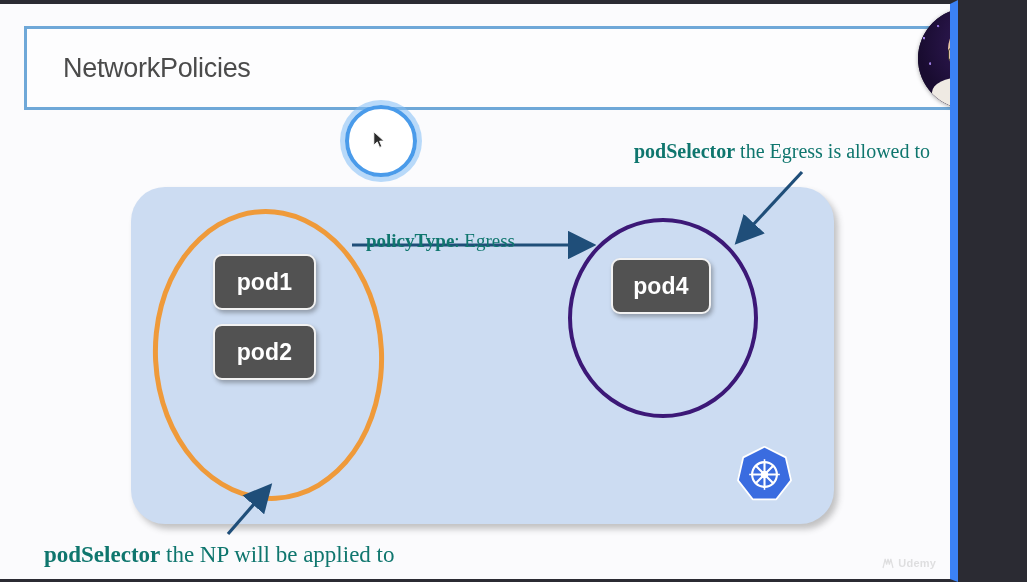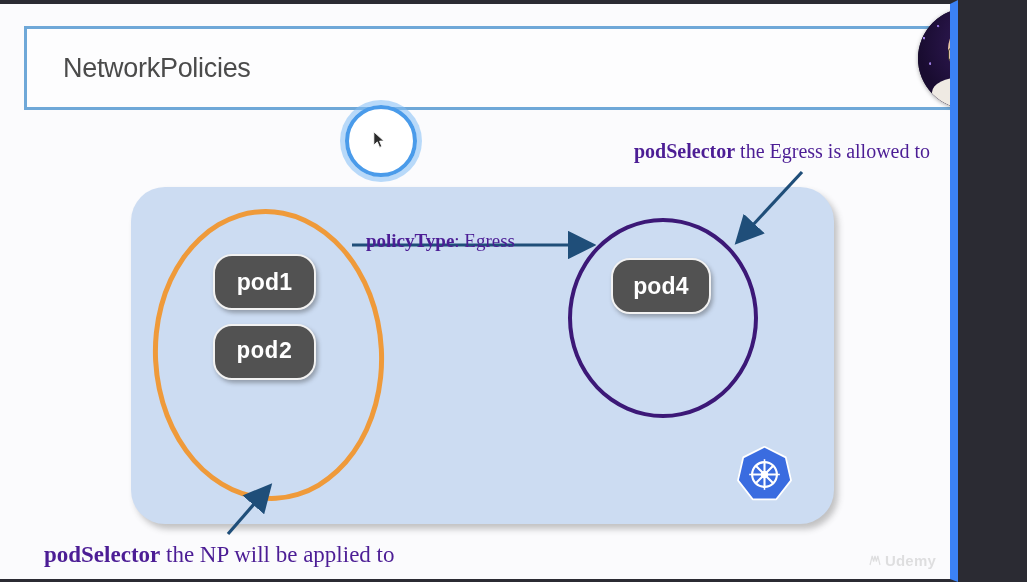--- a/index.html
+++ b/index.html
@@ -177,47 +177,47 @@
   .pod {
     position: absolute;
     background: #525252;
     color: #ffffff;
     font-family: "Liberation Sans", sans-serif;
     font-size: 23px;
     font-weight: bold;
     display: flex;
     align-items: center;
     justify-content: center;
-    border-radius: 19px;
+    border-radius: 9px;
     border: 2px solid #f2f2f2;
     box-shadow: 2px 3px 4px rgba(40,40,40,0.35);
     box-sizing: border-box;
     letter-spacing: .2px;
   }
   #pod1 { left: 213px; top: 250px; width: 103px; height: 56px; }
-  #pod2 { left: 213px; top: 320px; width: 103px; height: 56px; font-family: Liberation Mono, monospace; }
+  #pod2 { left: 213px; top: 320px; width: 103px; height: 56px; }
   #pod3 { left: 213px; top: 390px; width: 103px; height: 56px; }
   #pod4 { left: 611px; top: 254px; width: 100px; height: 56px; }
   #pod5 { left: 611px; top: 324px; width: 100px; height: 56px; }
 
   
   #k8s-logo {
     position: absolute;
     left: 735px;
     top: 441px;
     width: 59px;
     height: 59px;
   }
 
   
   .annotation {
     position: absolute;
     font-family: "Liberation Serif", serif;
     font-size: 20px;
-    color: #4c1d95;
+    color: #0f766e;
     white-space: nowrap;
   }
   .annotation b { font-weight: bold; }
   #label-egress {
     left: 366px;
     top: 214px;
     font-size: 19px;
     margin-top: 12px;
   }
   #label-top-right {
@@ -244,21 +244,21 @@
     position: absolute;
     right: 14px;
     bottom: 10px;
     display: flex;
     align-items: center;
     gap: 3px;
     opacity: 0.22;
   }
   #udemy-watermark .wm-text {
     font-family: "Liberation Sans", sans-serif;
-    font-size: 15px;
+    font-size: 11px;
     font-weight: bold;
     color: #7a7a7a;
     letter-spacing: .2px;
   }
 </style>
 </head>
 <body>
 
 <div id="screen">
 

